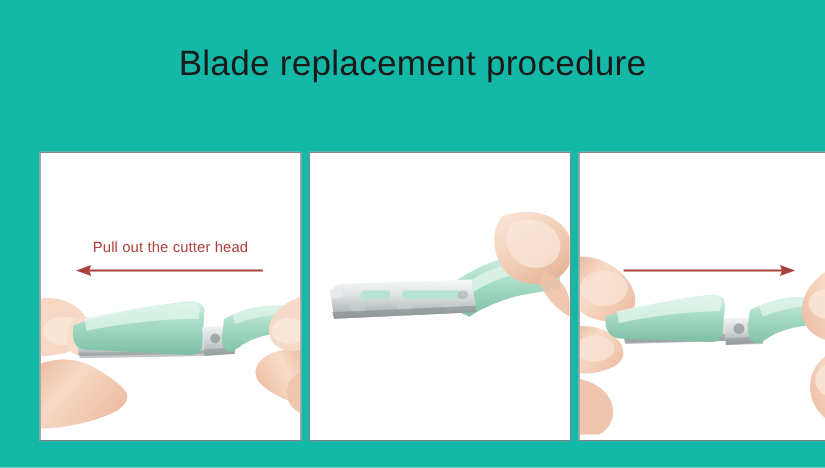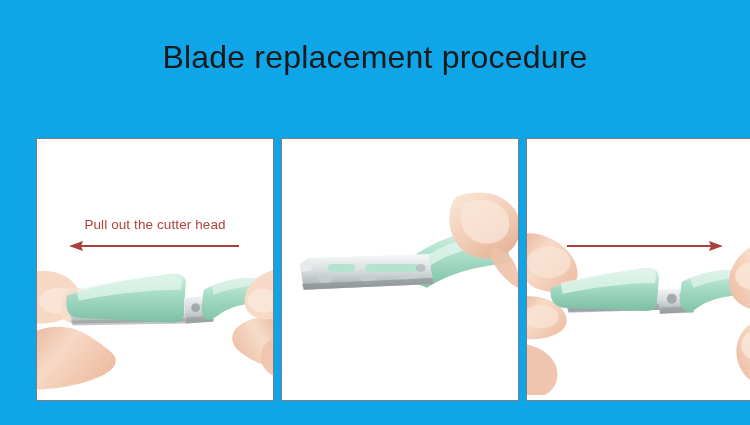--- a/index.html
+++ b/index.html
@@ -3,21 +3,21 @@
 <meta charset="utf-8">
 <style>
   html,body{margin:0;padding:0;}
   body{
     width:750px;height:425px;
     background:#ffffff;
     font-family:"Liberation Sans","DejaVu Sans",sans-serif;
     overflow:hidden;
     position:relative;
   }
-  .page{position:relative;width:750px;height:425px;background:#0ea5e9;}
+  .page{position:relative;width:750px;height:425px;background:#14b8a6;}
 
   
   .title{
     position:absolute;left:0;top:38px;width:750px;
     text-align:center;
     font-size:32px;
     font-weight:400;
     letter-spacing:.2px;
     color:#1a1a1a;
     line-height:38px;

